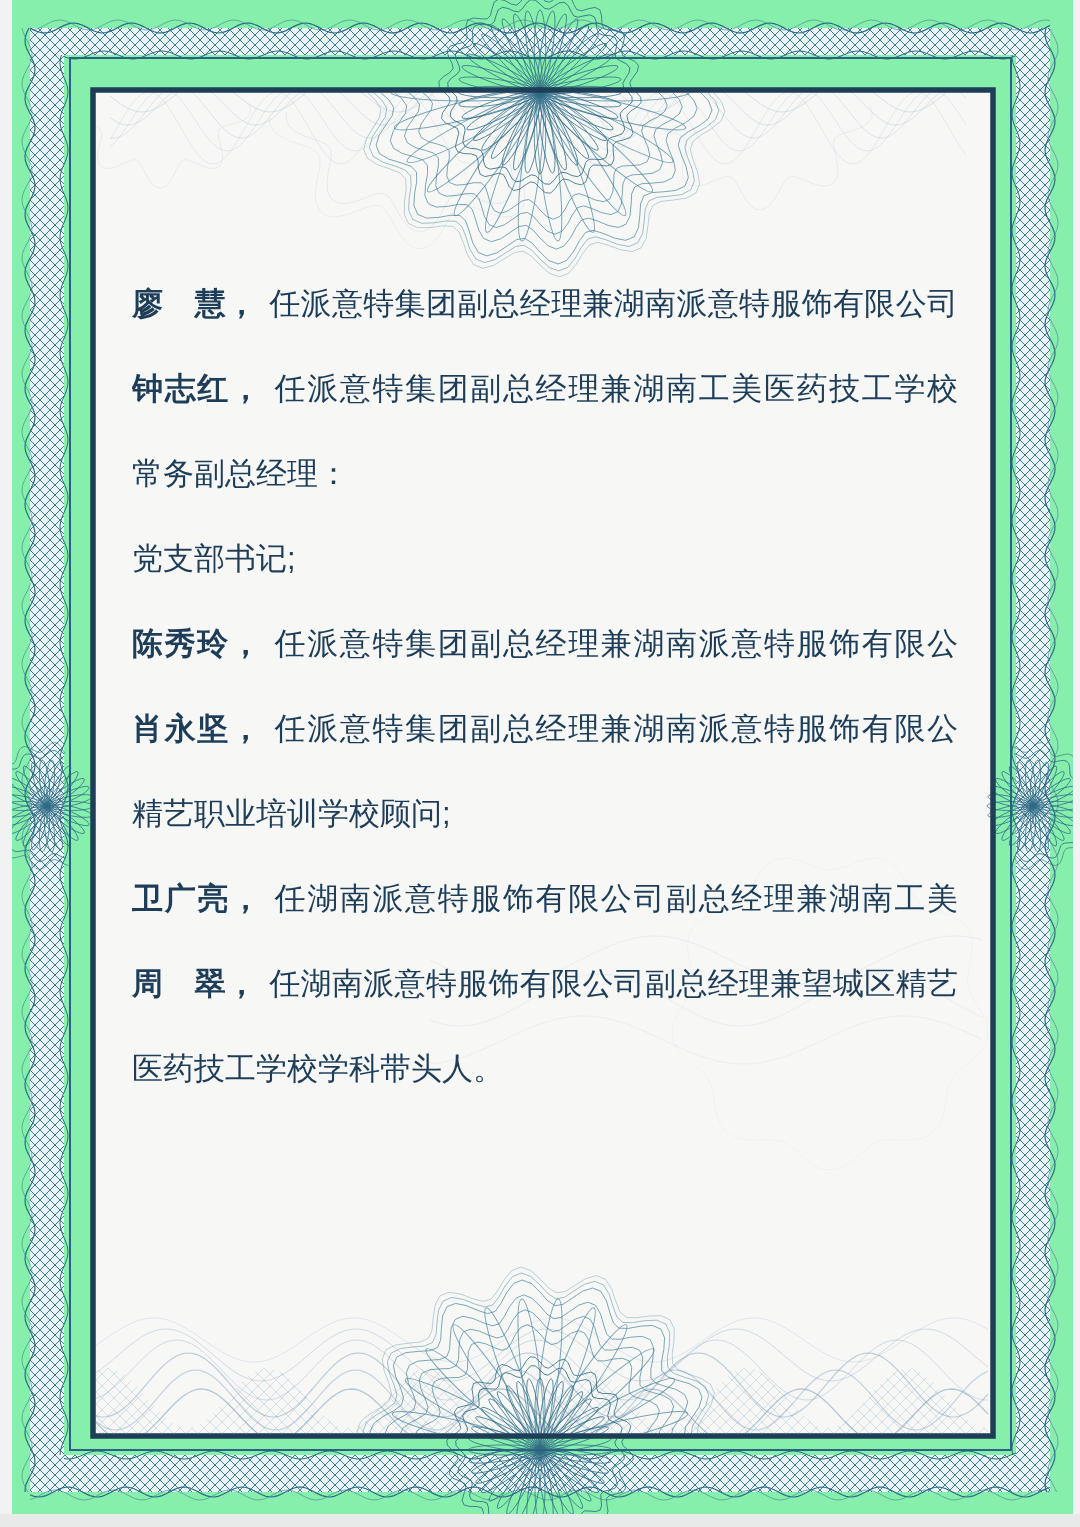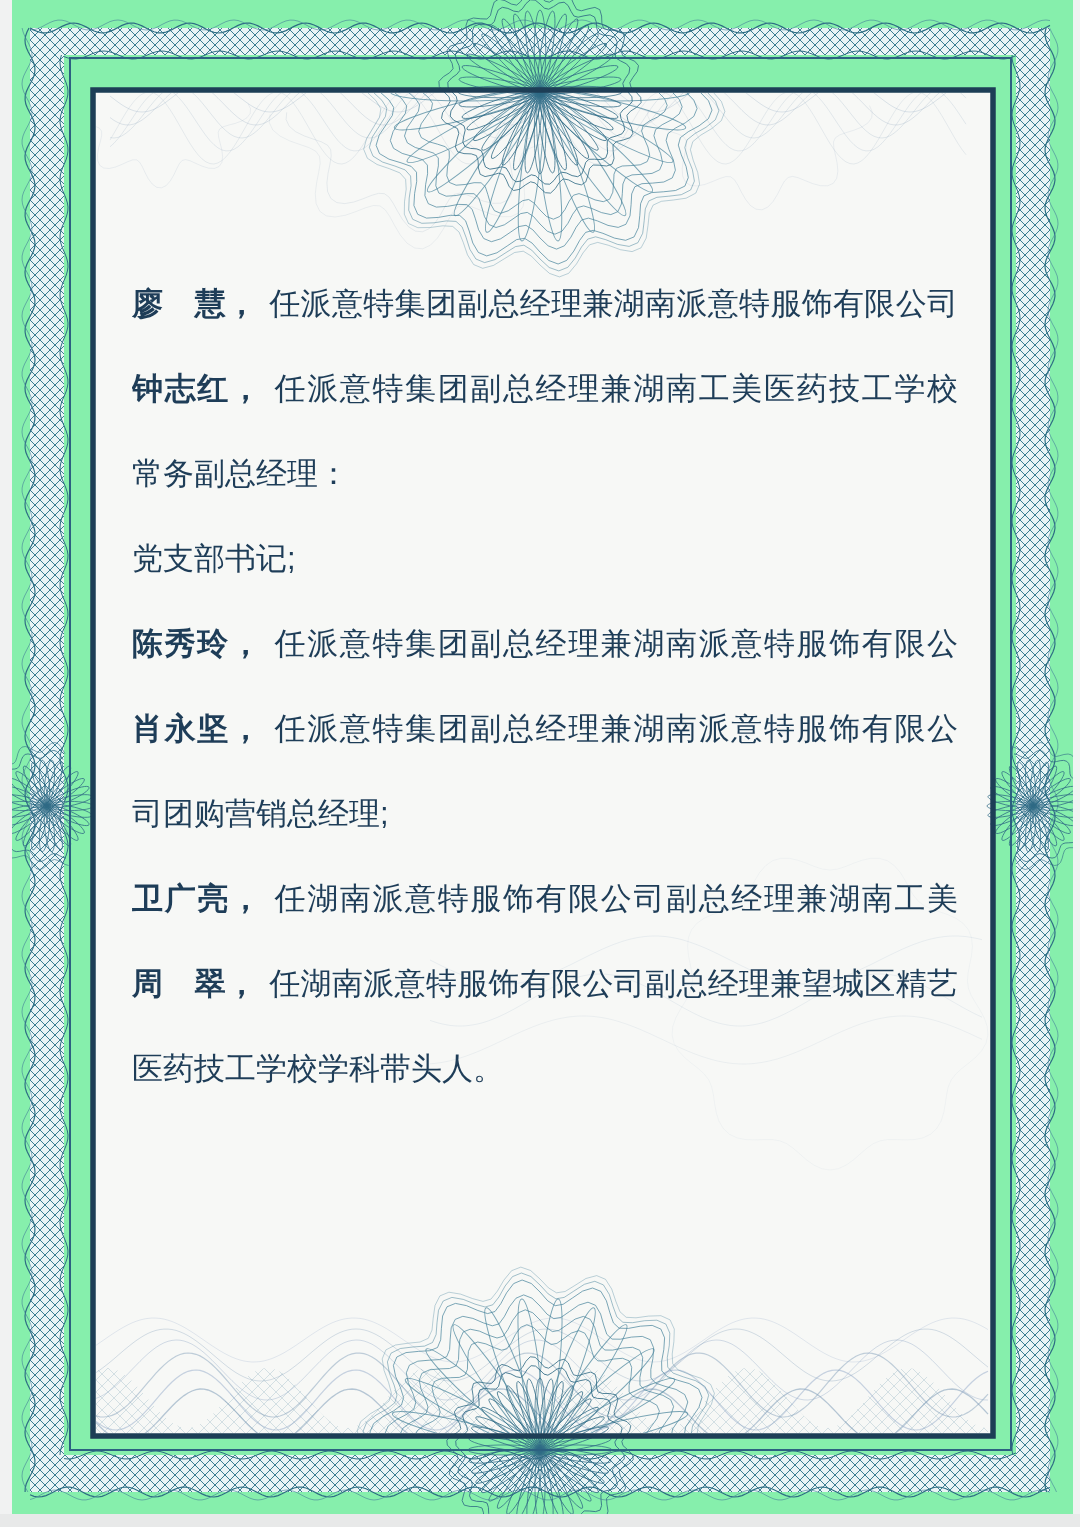--- a/index.html
+++ b/index.html
@@ -299,18 +299,18 @@
       <rect x="0" y="1514" width="1080" height="13" fill="#e8e9e9"></rect>
     </svg>
 
   <div class="content">
     <div class="line full"><span class="nm">廖　慧，</span><span class="tx">任派意特集团副总经理兼湖南派意特服饰有限公司</span></div>
     <div class="line full"><span class="nm">钟志红，</span><span class="tx">任派意特集团副总经理兼湖南工美医药技工学校</span></div>
     <div class="line"><span class="nm"></span><span class="tx">常务副总经理：</span></div>
     <div class="line"><span class="nm"></span><span class="tx">党支部书记;</span></div>
     <div class="line full"><span class="nm">陈秀玲，</span><span class="tx">任派意特集团副总经理兼湖南派意特服饰有限公</span></div>
     <div class="line full"><span class="nm">肖永坚，</span><span class="tx">任派意特集团副总经理兼湖南派意特服饰有限公</span></div>
-    <div class="line"><span class="nm"></span><span class="tx">司团购营销总经理;</span></div>
+    <div class="line"><span class="nm"></span><span class="tx">精艺职业培训学校顾问;</span></div>
     <div class="line full"><span class="nm">卫广亮，</span><span class="tx">任湖南派意特服饰有限公司副总经理兼湖南工美</span></div>
     <div class="line full"><span class="nm">周　翠，</span><span class="tx">任湖南派意特服饰有限公司副总经理兼望城区精艺</span></div>
     <div class="line"><span class="nm"></span><span class="tx">医药技工学校学科带头人。</span></div>
   </div>
 </div>
 
 </body></html>

